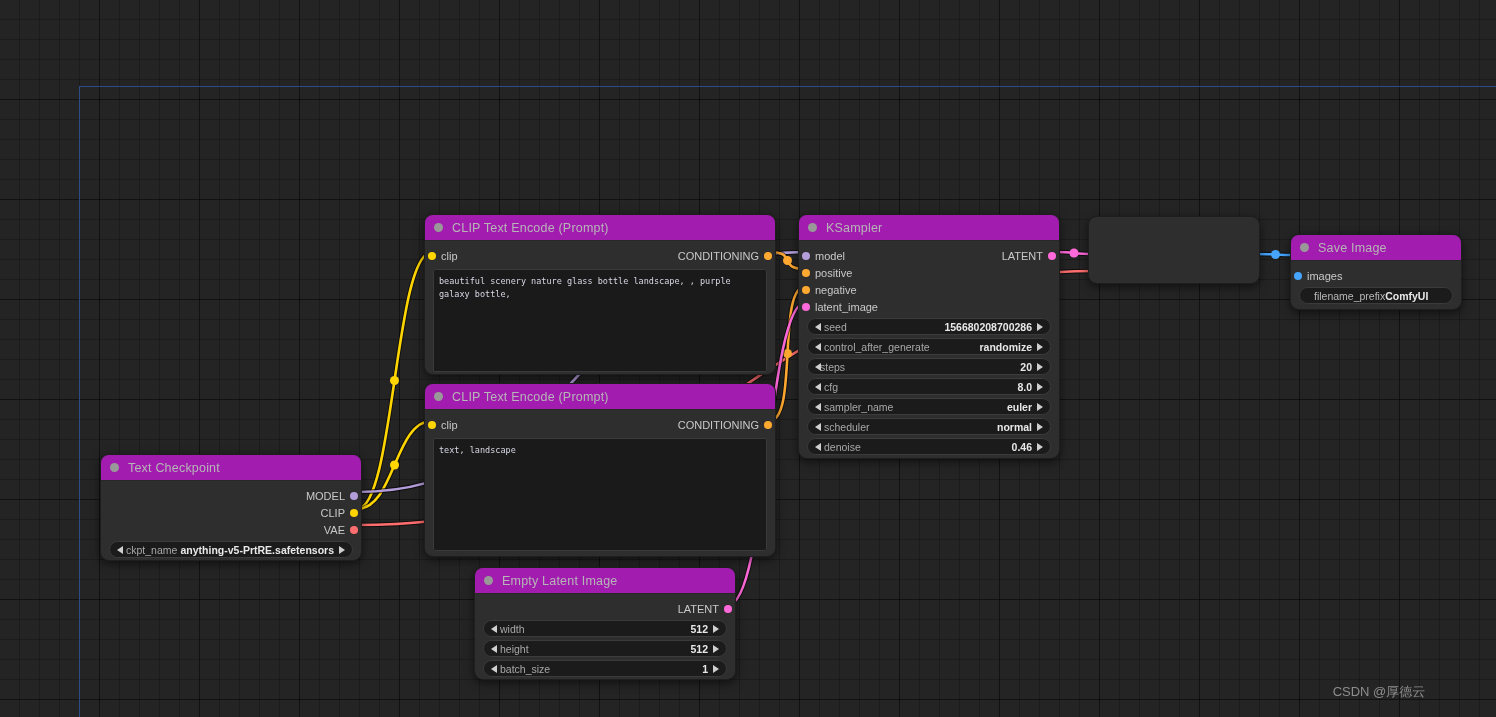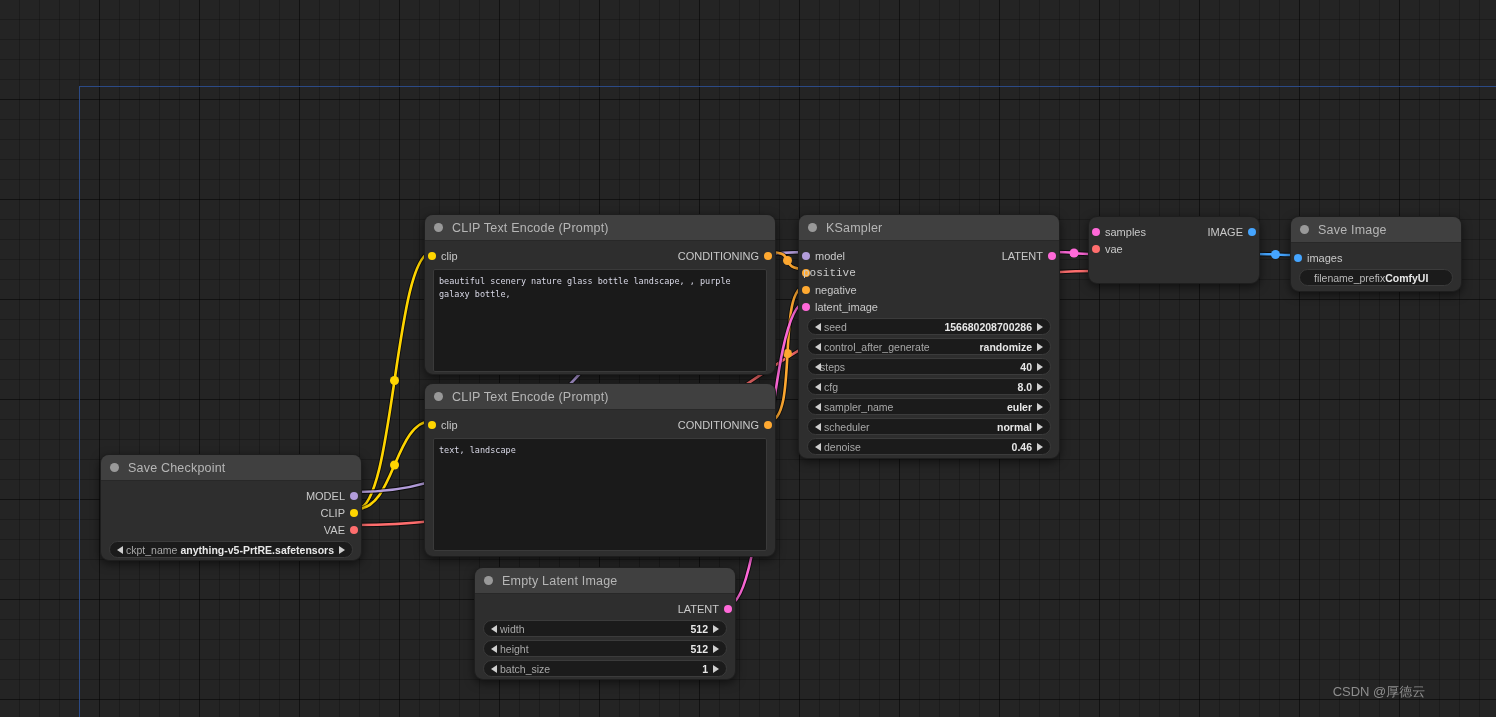--- a/index.html
+++ b/index.html
@@ -29,21 +29,21 @@
   .node {
     position: absolute;
     background: #2e2e2e;
     border-radius: 9px;
     box-shadow: 0 3px 10px rgba(0,0,0,0.55);
     border: 1px solid #1e1e1e;
     overflow: hidden;
   }
   .node-header {
     height: 26px;
-    background: #404040;
+    background: #a21caf;
     display: flex;
     align-items: center;
     padding-left: 9px;
     border-bottom: 1px solid #282828;
   }
   .node-dot {
     width: 9px; height: 9px; border-radius: 50%;
     background: #999; margin-right: 9px; flex: 0 0 auto;
   }
   .node-title {
@@ -161,21 +161,21 @@
       <circle cx="1074" cy="253" r="4.5" fill="#ff69d9"></circle>
       <path d="M 1253 254 C 1283 254, 1268 255, 1298 255" stroke="rgba(0,0,0,0.6)" stroke-width="4.5" fill="none"></path>
       <path d="M 1253 254 C 1283 254, 1268 255, 1298 255" stroke="#45a5ff" stroke-width="2.6" fill="none"></path>
       <circle cx="1275.5" cy="254.5" r="4.5" fill="#45a5ff"></circle>
     </svg>
 
   <div id="nodes-layer">
       <div class="node" style="left: 100px; top: 454px; width: 262px; height: 107px;">
         <div class="node-header">
           <span class="node-dot"></span>
-          <span class="node-title">Save Checkpoint</span>
+          <span class="node-title">Text Checkpoint</span>
         </div>
         <div class="node-body">
           <div class="slot-row first" style="position: relative;">
             <span class="dot out" style="background: rgb(179, 157, 219);"></span>
             <span class="slot-label out" style="position: absolute; right: 16px;">MODEL</span>
           </div>
           <div class="slot-row" style="position: relative;">
             <span class="dot out" style="background: rgb(255, 213, 0);"></span>
             <span class="slot-label out" style="position: absolute; right: 16px;">CLIP</span>
           </div>
@@ -228,21 +228,21 @@
         </div>
         <div class="node-body">
           <div class="slot-row first" style="position: relative;">
             <span class="dot in" style="background: rgb(179, 157, 219);"></span>
             <span class="slot-label" style="position: absolute; left: 16px;">model</span>
             <span class="dot out" style="background: rgb(255, 105, 217);"></span>
             <span class="slot-label out" style="position: absolute; right: 16px;">LATENT</span>
           </div>
           <div class="slot-row" style="position: relative;">
             <span class="dot in" style="background: rgb(255, 169, 49);"></span>
-            <span class="slot-label" style="position: absolute; left: 4px; font-family: Liberation Mono, monospace;">positive</span>
+            <span class="slot-label" style="position: absolute; left: 16px;">positive</span>
           </div>
           <div class="slot-row" style="position: relative; text-align: right;">
             <span class="dot in" style="background: rgb(255, 169, 49);"></span>
             <span class="slot-label" style="position: absolute; left: 16px;">negative</span>
           </div>
           <div class="slot-row" style="position: relative;">
             <span class="dot in" style="background: rgb(255, 105, 217);"></span>
             <span class="slot-label" style="position: absolute; left: 16px;">latent_image</span>
           </div>
           <div class="widget">
@@ -254,21 +254,21 @@
           <div class="widget">
             <span class="arrow left"></span>
             <span class="arrow right"></span>
             <span class="w-label" style="margin-left: 8px;">control_after_generate</span>
             <span class="w-value" style="margin-right: 8px;">randomize</span>
           </div>
           <div class="widget">
             <span class="arrow left"></span>
             <span class="arrow right"></span>
             <span class="w-label" style="margin-left: 4px;">steps</span>
-            <span class="w-value" style="margin-right: 8px;">40</span>
+            <span class="w-value" style="margin-right: 8px;">20</span>
           </div>
           <div class="widget">
             <span class="arrow left"></span>
             <span class="arrow right"></span>
             <span class="w-label" style="margin-left: 8px;">cfg</span>
             <span class="w-value" style="margin-right: 8px;">8.0</span>
           </div>
           <div class="widget">
             <span class="arrow left"></span>
             <span class="arrow right"></span>
@@ -283,34 +283,22 @@
           </div>
           <div class="widget">
             <span class="arrow left"></span>
             <span class="arrow right"></span>
             <span class="w-label" style="margin-left: 8px;">denoise</span>
             <span class="w-value" style="margin-right: 8px;">0.46</span>
           </div>
         </div>
       </div>
       <div class="node" style="left: 1088px; top: 216px; width: 172px; height: 68px;">
-        <div class="node-body">
-          <div class="slot-row first" style="position: relative;">
-            <span class="dot in" style="background: rgb(255, 105, 217);"></span>
-            <span class="slot-label" style="position: absolute; left: 16px;">samples</span>
-            <span class="dot out" style="background: rgb(69, 165, 255);"></span>
-            <span class="slot-label out" style="position: absolute; right: 16px;">IMAGE</span>
-          </div>
-          <div class="slot-row" style="position: relative;">
-            <span class="dot in" style="background: rgb(255, 110, 110);"></span>
-            <span class="slot-label" style="position: absolute; left: 16px;">vae</span>
-          </div>
-        </div>
-      </div>
-      <div class="node" style="left: 1290px; top: 216px; width: 172px; height: 76px;">
+      </div>
+      <div class="node" style="left: 1290px; top: 234px; width: 172px; height: 76px;">
         <div class="node-header">
           <span class="node-dot"></span>
           <span class="node-title">Save Image</span>
         </div>
         <div class="node-body">
           <div class="slot-row first" style="position: relative;">
             <span class="dot in" style="background: rgb(69, 165, 255);"></span>
             <span class="slot-label" style="position: absolute; left: 16px;">images</span>
           </div>
           <div class="widget text-only">

